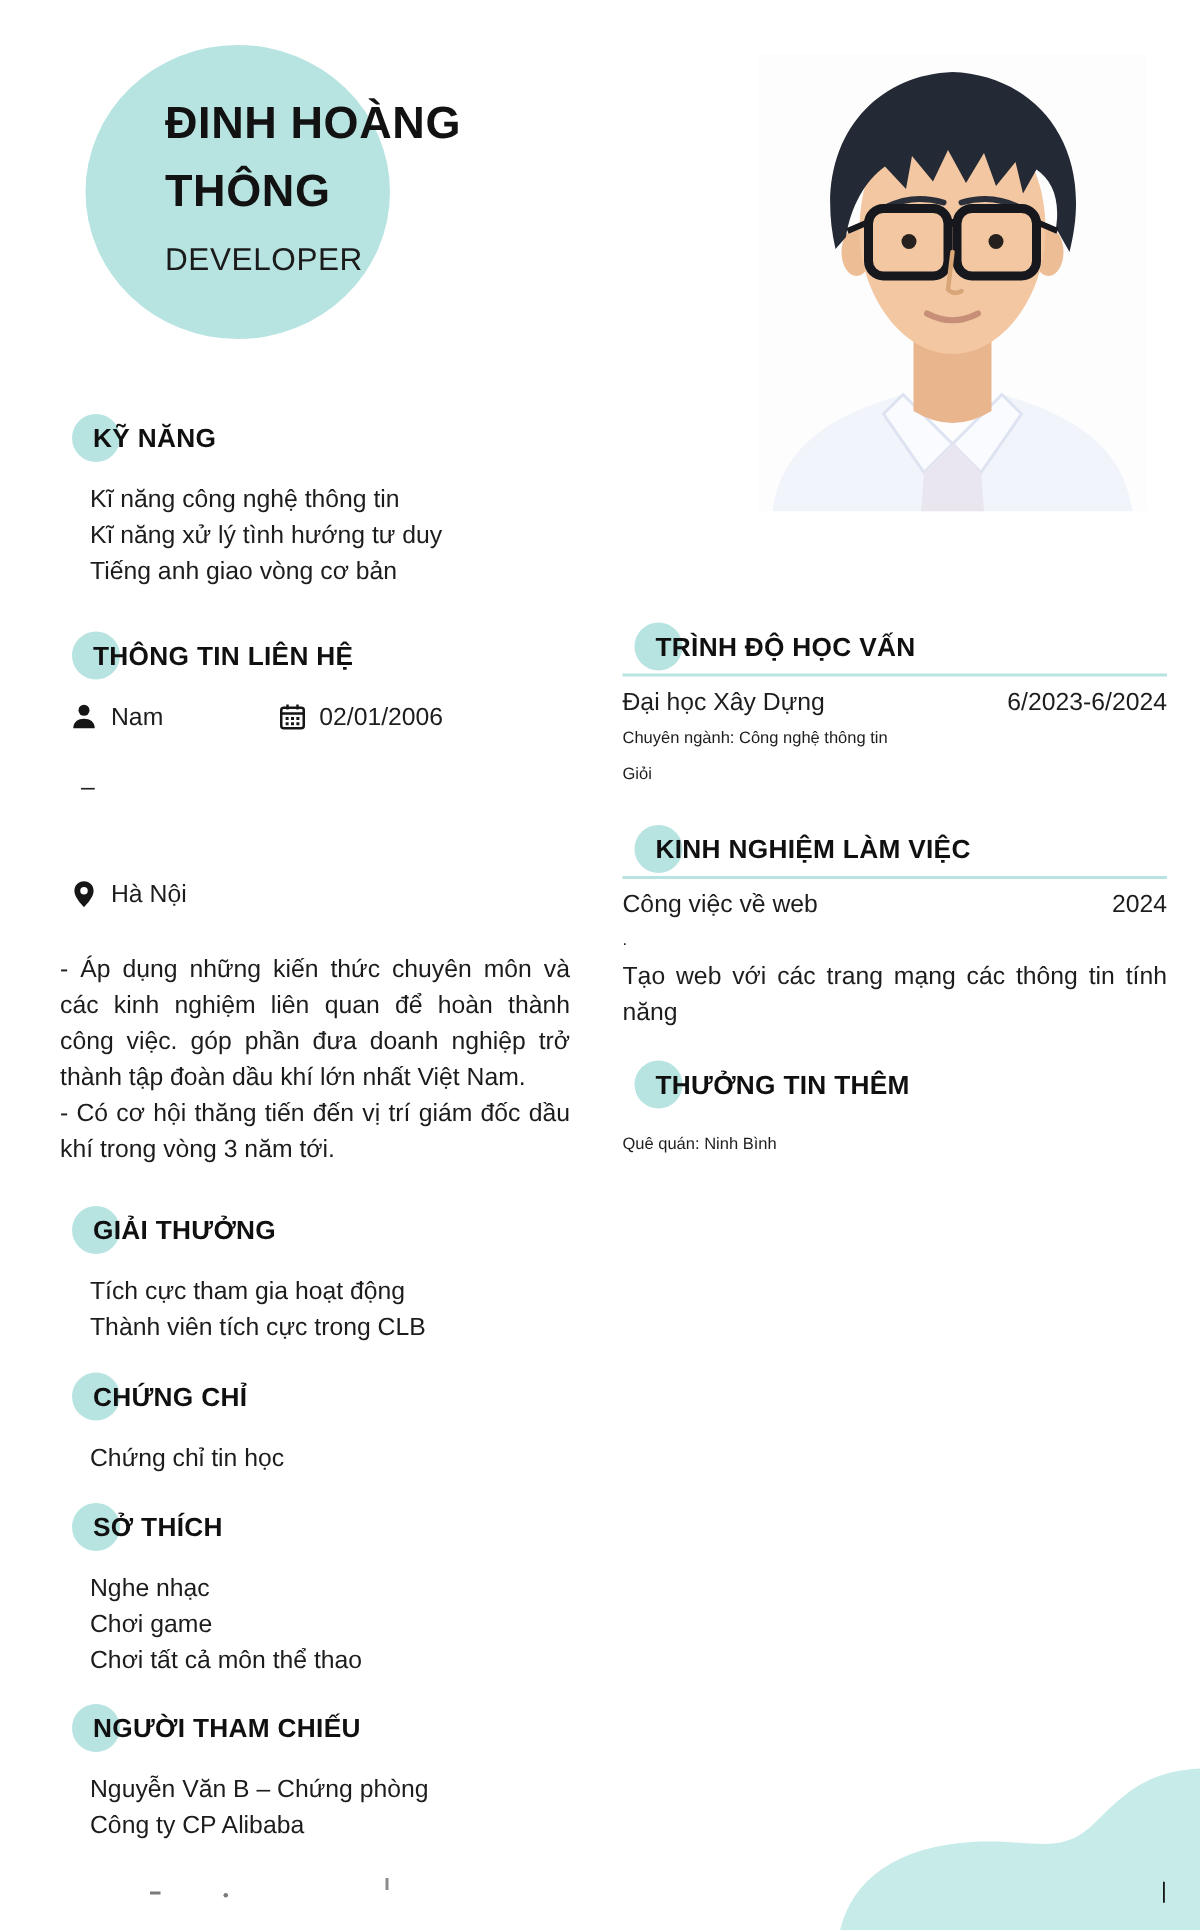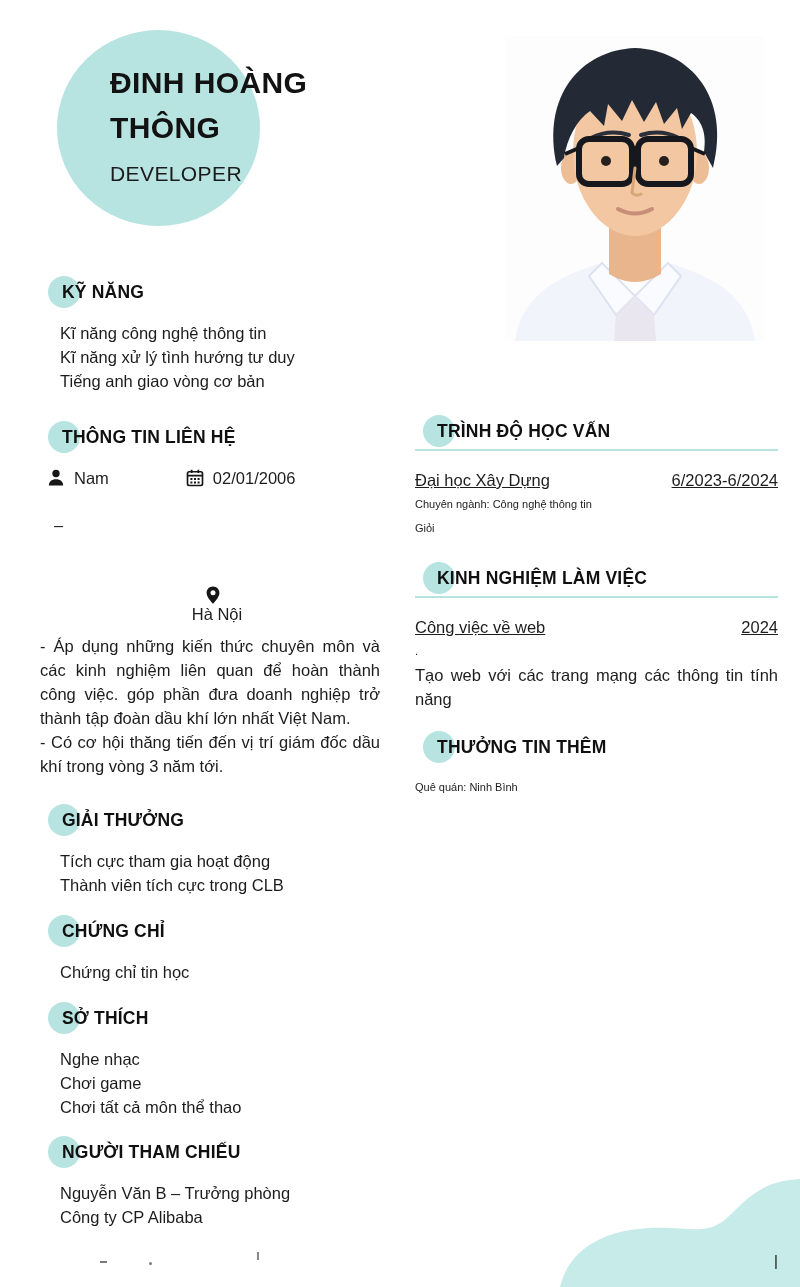--- a/index.html
+++ b/index.html
@@ -31,25 +31,25 @@
   .body-list { margin:13px 0 0 20px; }
   .body-line { font-size:16.5px; line-height:24px; color:#1c1c1e; }
   .gap-28 { margin-top:28px; }
   
   .contact-row { display:flex; align-items:center; margin:14px 0 0 6px; height:22px; }
   .c-icon { width:20px; height:20px; display:inline-flex; }
   .c-icon svg { width:100%; height:100%; }
   .c-label { margin-left:8px; font-size:16.5px; }
   .c-cell-date { display:flex; align-items:center; margin-left:76px; }
   .contact-dash { margin:26px 0 0 14px; font-size:16.5px; line-height:20px; color:#222; }
-  .location-row { display:flex; align-items:center; margin:50px 0 0 6px; height:22px;flex-direction:column; }
+  .location-row { display:flex; align-items:center; margin:50px 0 0 6px; height:22px; }
   
   .objective { margin-top:27px; text-align:justify; font-size:16.5px; line-height:24px; color:#1c1c1e; }
   
-  .r-row { display:flex; justify-content:space-between; align-items:flex-start; margin-top:17px;text-decoration:underline; }
+  .r-row { display:flex; justify-content:space-between; align-items:flex-start; margin-top:5px; }
   .r-main { font-size:16.5px; line-height:24px; }
   .r-date { font-size:16.5px; line-height:24px; }
   .r-line { font-size:11px; line-height:24px; }
   .r-desc { font-size:16.5px; line-height:24px; text-align:justify; }
   
   .blob { position:absolute; left:0; bottom:0; width:800px; height:112px; }
   .cursor-mark { position:absolute; left:774px; top:1252px; font-size:15px; color:#111; font-weight:400; }
   .artifact { position:absolute; background:#7a7a7a; }
   .art-1 { left:100px; top:1261px; width:7px; height:2px; }
   .art-2 { left:149px; top:1262px; width:3px; height:3px; border-radius:50%; }
@@ -197,21 +197,21 @@
         <div class="body-line">Chơi tất cả môn thể thao</div>
       </div>
     </div>
 
     <div style="margin-top:17px;">
       <div class="sec-head">
         <span class="sec-dot"></span>
         <span class="sec-title">NGƯỜI THAM CHIẾU</span>
       </div>
       <div class="body-list">
-        <div class="body-line">Nguyễn Văn B – Trưởng phòng</div>
+        <div class="body-line">Nguyễn Văn B – Chứng phòng</div>
         <div class="body-line">Công ty CP Alibaba</div>
       </div>
     </div>
 
   </div>
 
   <div class="col-right">
 
     <div>
       <div class="underlined">

